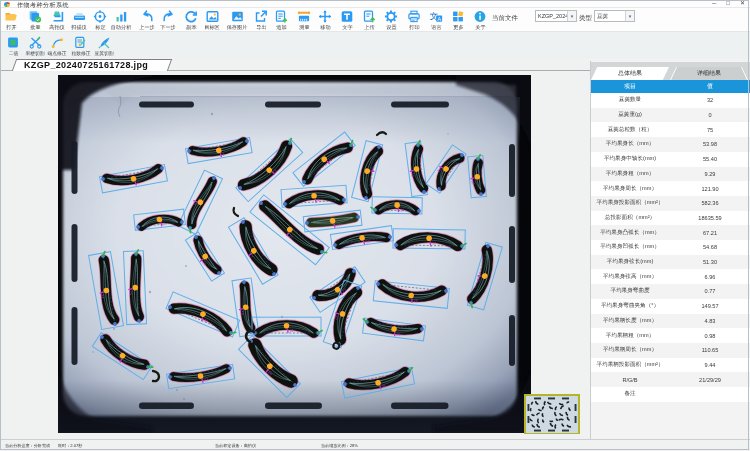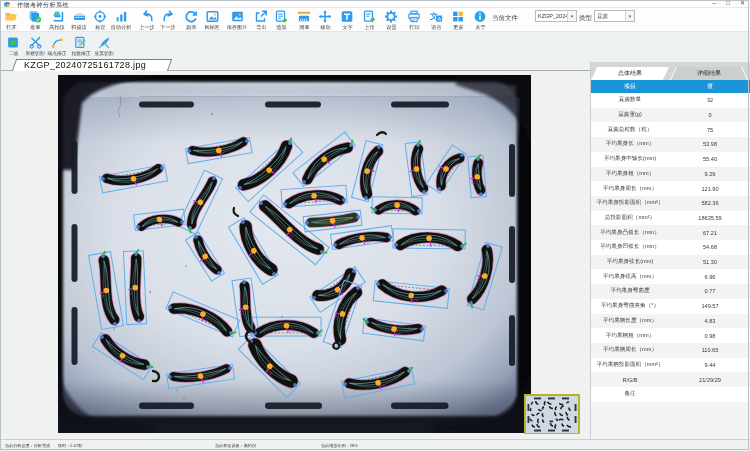--- a/index.html
+++ b/index.html
@@ -12,21 +12,21 @@
 .tb2 .tbtn{top:3px}
 .tb2 .tlb{transform:scale(0.8)}
 .tic{height:13px}
 .tlb{font-size:6px;color:#3f3f3f;white-space:nowrap;margin-top:0.5px;transform:scale(0.86)}
 .filebar{position:absolute;top:8px;height:23px;left:492px;width:258px;font-size:6.5px;color:#444}
 .filebar span{white-space:nowrap}
 .combo{position:absolute;height:12px;background:#fff;border:1px solid #b8bcc0;font-size:5.5px;color:#333;line-height:11px;padding-left:2px;white-space:nowrap;overflow:hidden}
 .combo .da{position:absolute;right:0;top:0;bottom:0;width:9px;border-left:1px solid #d0d4d8;background:#f4f5f6;color:#666;font-size:5px;text-align:center;line-height:10px}
 .imgtabs{position:absolute;left:0;top:58px;width:750px;height:13px;background:#f0f1f1;border-bottom:1px solid #a9adb0}
 .itab{position:absolute;left:14px;top:1px;height:12px;background:#fff;border:1px solid #7d8185;border-bottom:none;transform:skewX(-20deg);width:156px}
-.itabtxt{position:absolute;left:24px;top:1.5px;font-size:9px;font-weight:normal;color:#111;letter-spacing:0.35px}
+.itabtxt{position:absolute;left:24px;top:1.5px;font-size:9px;font-weight:bold;color:#111;letter-spacing:0.35px}
 .canvas{position:absolute;left:0;top:71px;width:750px;height:368px;background:#f0f1f1}
 .thumb{position:absolute;left:524px;top:394px;width:56px;height:40px;border:2px solid #b5b52a;background:#ccd6e0}
 .panel{position:absolute;left:590px;top:61px;width:160px;height:378px;background:#f3f3f3;border-left:1px solid #c9cdd0}
 .ptabs{position:absolute;left:0;top:1px;width:160px;height:18px;background:#d3d6d7}
 .ptab{position:absolute;top:5px;height:13px;font-size:6px;color:#333;text-align:center;line-height:13px}
 .ptab.act{background:#fff;z-index:2;clip-path:polygon(8% 0,100% 0,92% 100%,0 100%)}
 .ptab.inact{background:#cbcfd0;clip-path:polygon(8% 0,92% 0,100% 100%,0 100%)}
 .phead{position:absolute;left:0;top:19px;width:160px;height:13px;background:#1b95da;color:#fff;font-size:6px}
 .phead div,.pr div{position:absolute;top:0;height:100%;display:flex;align-items:center;justify-content:center}
 .pk{left:0;width:78px}.pv{left:78px;width:82px}

